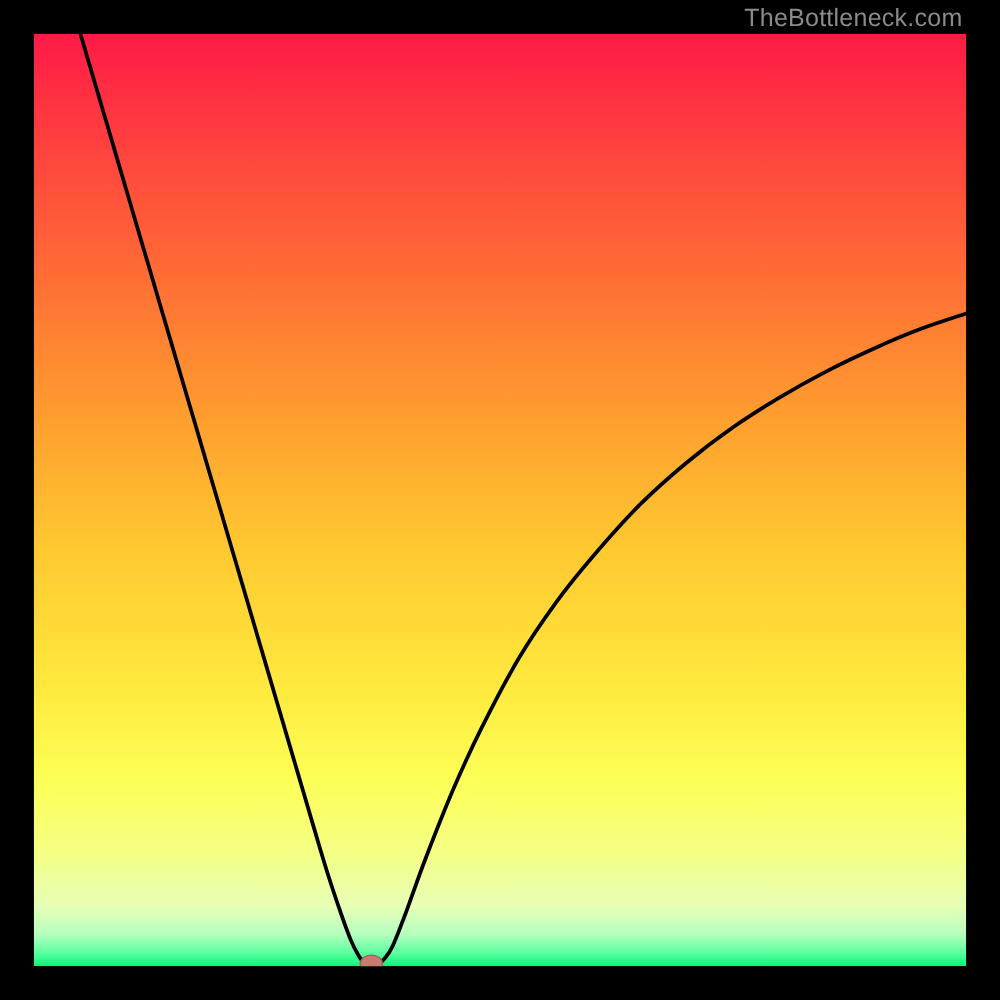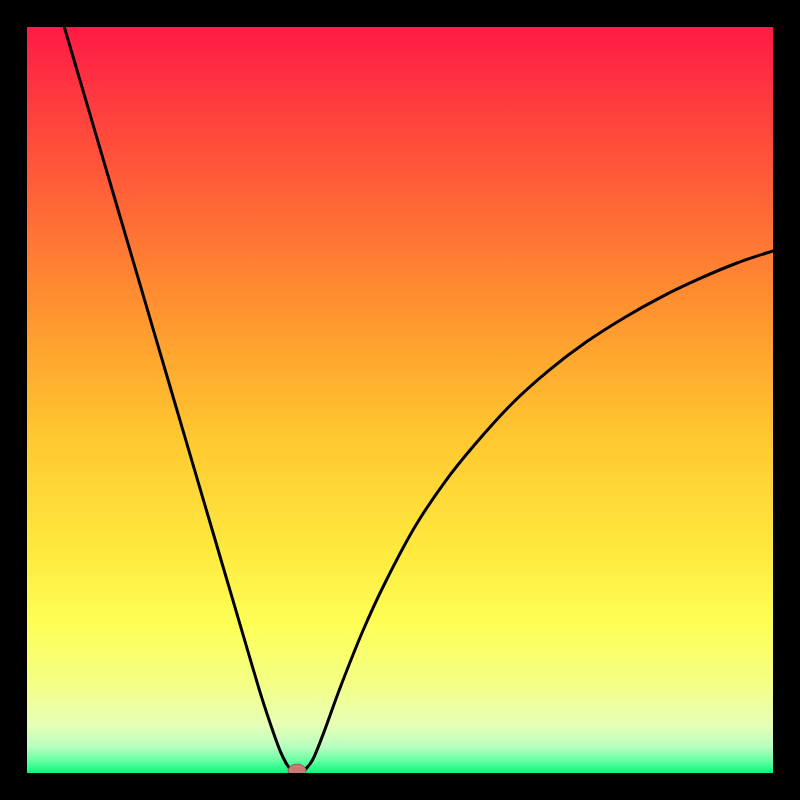--- a/index.html
+++ b/index.html
@@ -59,14 +59,15 @@
             <stop offset="98.5%" stop-color="#5fffa0"></stop>
             <stop offset="100%" stop-color="#09f57a"></stop>
           </linearGradient>
       </defs>
       <rect id="bg-rect" x="0" y="0" width="746" height="746" fill="url(#bg-grad)"></rect>
       <path id="curve-path" fill="none" stroke-width="3" stroke-linejoin="round" stroke-linecap="round" d="M 37.30 0.00 C 40.66 11.41, 49.24 40.58, 55.95 63.41 C 62.66 86.24, 67.89 103.99, 74.60 126.82 C 81.31 149.65, 86.54 167.40, 93.25 190.23 C 99.96 213.06, 105.19 230.81, 111.90 253.64 C 118.61 276.47, 123.84 294.22, 130.55 317.05 C 137.26 339.88, 142.49 357.63, 149.20 380.46 C 155.91 403.29, 161.14 421.04, 167.85 443.87 C 174.56 466.70, 179.79 484.45, 186.50 507.28 C 193.21 530.11, 198.44 547.86, 205.15 570.69 C 211.86 593.52, 218.43 615.97, 223.80 634.10 C 229.17 652.23, 230.96 658.64, 234.99 671.40 C 239.02 684.16, 242.82 695.30, 246.18 704.97 C 249.54 714.64, 251.22 719.34, 253.64 725.11 C 256.06 730.89, 257.73 733.83, 259.61 737.05 C 261.49 740.27, 262.47 741.67, 264.08 743.02 C 265.70 744.36, 266.41 744.37, 268.56 744.51 C 270.71 744.64, 273.87 744.57, 276.02 743.76 C 278.17 742.96, 278.48 742.58, 280.50 740.03 C 282.51 737.48, 283.99 736.57, 287.21 729.59 C 290.43 722.61, 293.70 713.73, 298.40 701.24 C 303.10 688.75, 306.61 677.67, 313.32 660.21 C 320.03 642.75, 327.64 623.06, 335.70 604.26 C 343.76 585.46, 348.68 574.57, 358.08 555.77 C 367.48 536.97, 377.18 517.95, 387.92 499.82 C 398.66 481.69, 407.02 469.83, 417.76 455.06 C 428.50 440.29, 435.51 431.86, 447.60 417.76 C 459.69 403.66, 471.47 390.16, 484.90 376.73 C 498.33 363.30, 508.77 354.31, 522.20 343.16 C 535.63 332.01, 546.07 324.21, 559.50 314.81 C 572.93 305.41, 583.37 299.00, 596.80 290.94 C 610.23 282.88, 620.67 277.03, 634.10 270.05 C 647.53 263.07, 657.97 258.19, 671.40 252.15 C 684.83 246.11, 695.27 241.58, 708.70 236.48 C 722.13 231.38, 739.29 226.08, 746.00 223.80" stroke="#000000"></path>
       <ellipse id="marker-ell" cx="270.05" cy="743.76" rx="8.95" ry="6.71" fill="#c97b72" stroke="#9d5a53" stroke-width="1"></ellipse>
     </svg>
   </div>
 
+  <div class="watermark">TheBottleneck.com</div>
 
 </div>
 
 </body></html>

